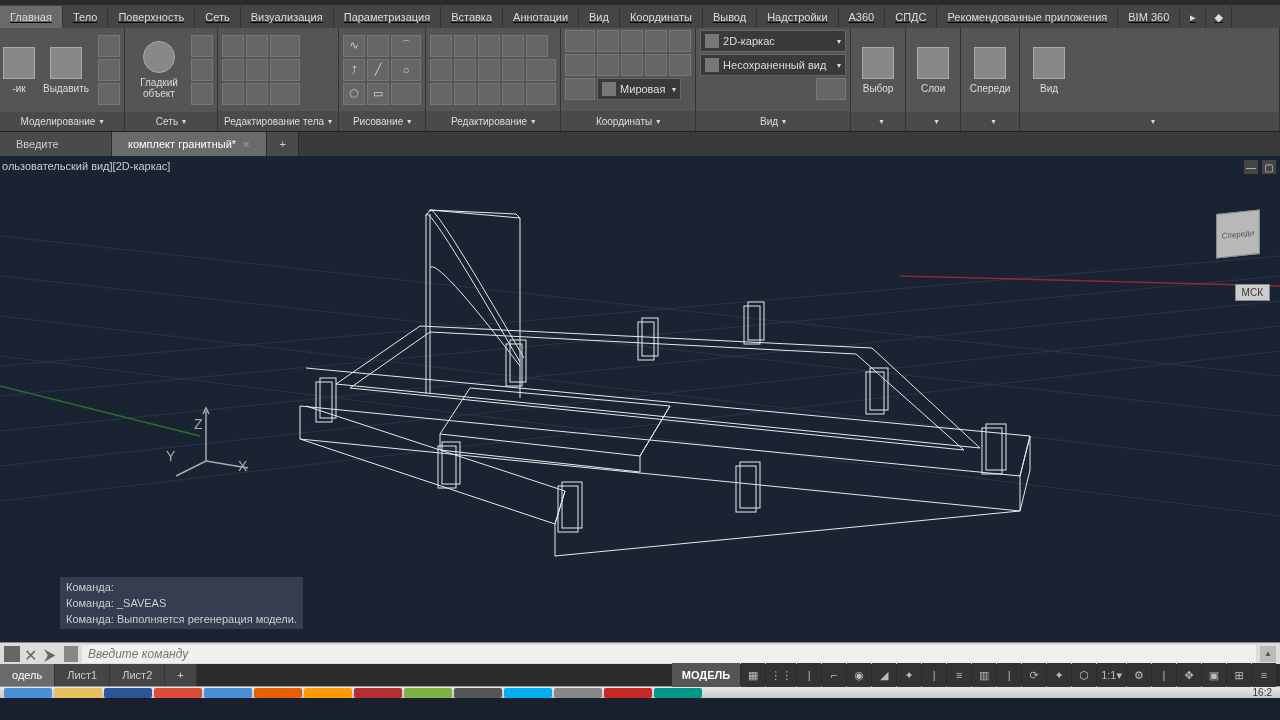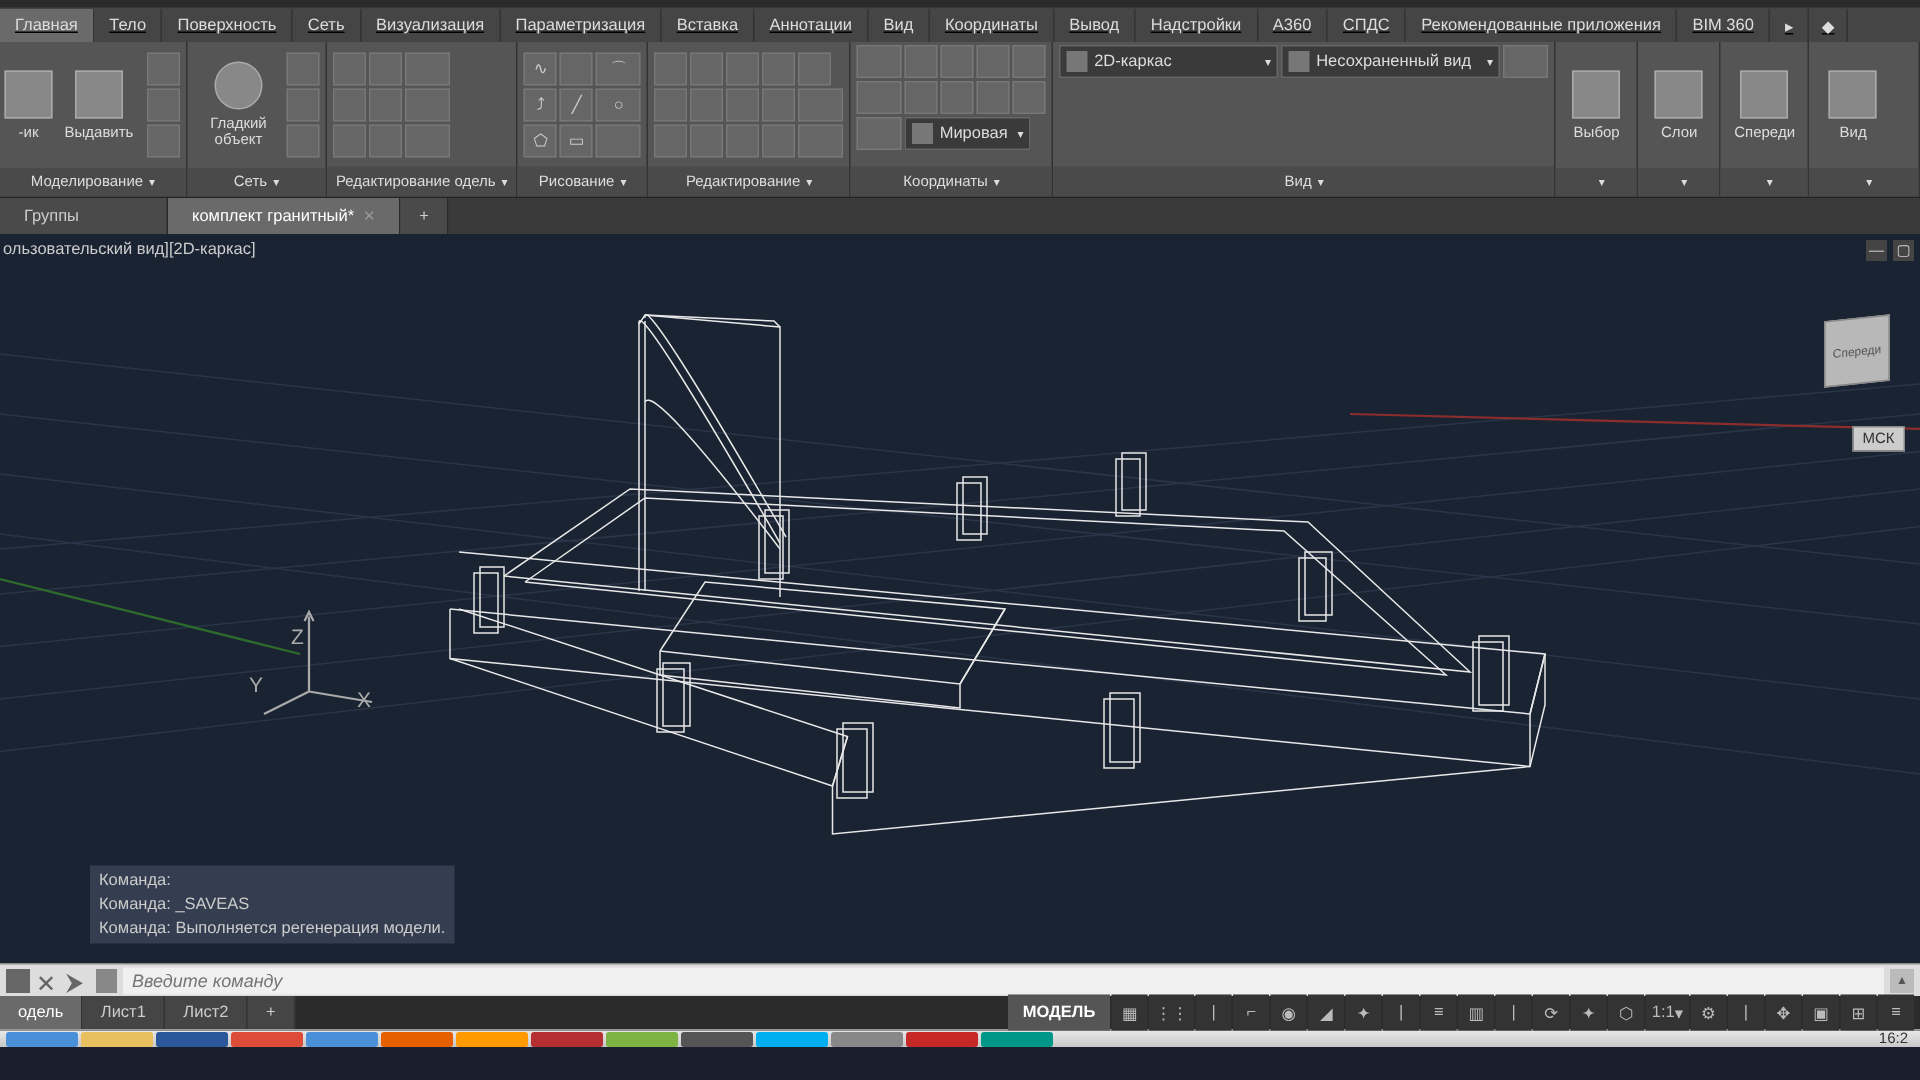--- a/index.html
+++ b/index.html
@@ -165,21 +165,21 @@
             <div class="sicon"></div>
             <div class="sicon warrow"></div>
           </div>
         <div class="icon-row">
             <div class="sicon"></div>
             <div class="sicon"></div>
             <div class="sicon warrow"></div>
           </div>
       </div>
     </div>
-    <div class="ribbon-title expand">Редактирование одель</div>
+    <div class="ribbon-title expand">Редактирование тела</div>
   </div>
 
   <div class="ribbon-panel">
     <div class="ribbon-body">
       <div class="icon-grid">
         <div class="icon-row">
             <div class="sicon">∿</div>
             <div class="sicon"></div>
             <div class="sicon warrow">⌒</div>
           </div>
@@ -249,21 +249,21 @@
           <div class="dropdown-ctrl" style="width:84px">
             <div class="dd-icon"></div>
             <span>Мировая</span>
           </div>
         </div>
     </div>
     <div class="ribbon-title expand">Координаты</div>
   </div>
 
   <div class="ribbon-panel">
-    <div class="ribbon-body" style="flex-direction:row;align-items:flex-start;gap:2px">
+    <div class="ribbon-body" style="flex-direction:column;align-items:flex-end;gap:2px">
       <div class="dropdown-ctrl" style="width:146px">
           <div class="dd-icon"></div>
           <span>2D-каркас</span>
         </div>
       <div class="dropdown-ctrl" style="width:146px">
           <div class="dd-icon"></div>
           <span>Несохраненный вид</span>
         </div>
       <div class="icon-row">
           <div class="sicon warrow"></div>
@@ -308,21 +308,21 @@
           <div class="bicon"></div>
           <span>Вид</span>
         </div>
       </div>
     <div class="ribbon-title expand">&nbsp;</div>
   </div>
 </div>
 
 <div class="file-tabs">
   <div class="file-tab" style="width:112px">
-      <span>Группы</span>
+      <span>Введите</span>
     </div>
   <div class="file-tab active">
       <span>комплект гранитный*</span>
       <span class="close">✕</span>
     </div>
   <div class="file-tab plus">+</div>
 </div>
 
 <div class="viewport">
   <div class="viewport-label">ользовательский вид][2D-каркас]</div>

